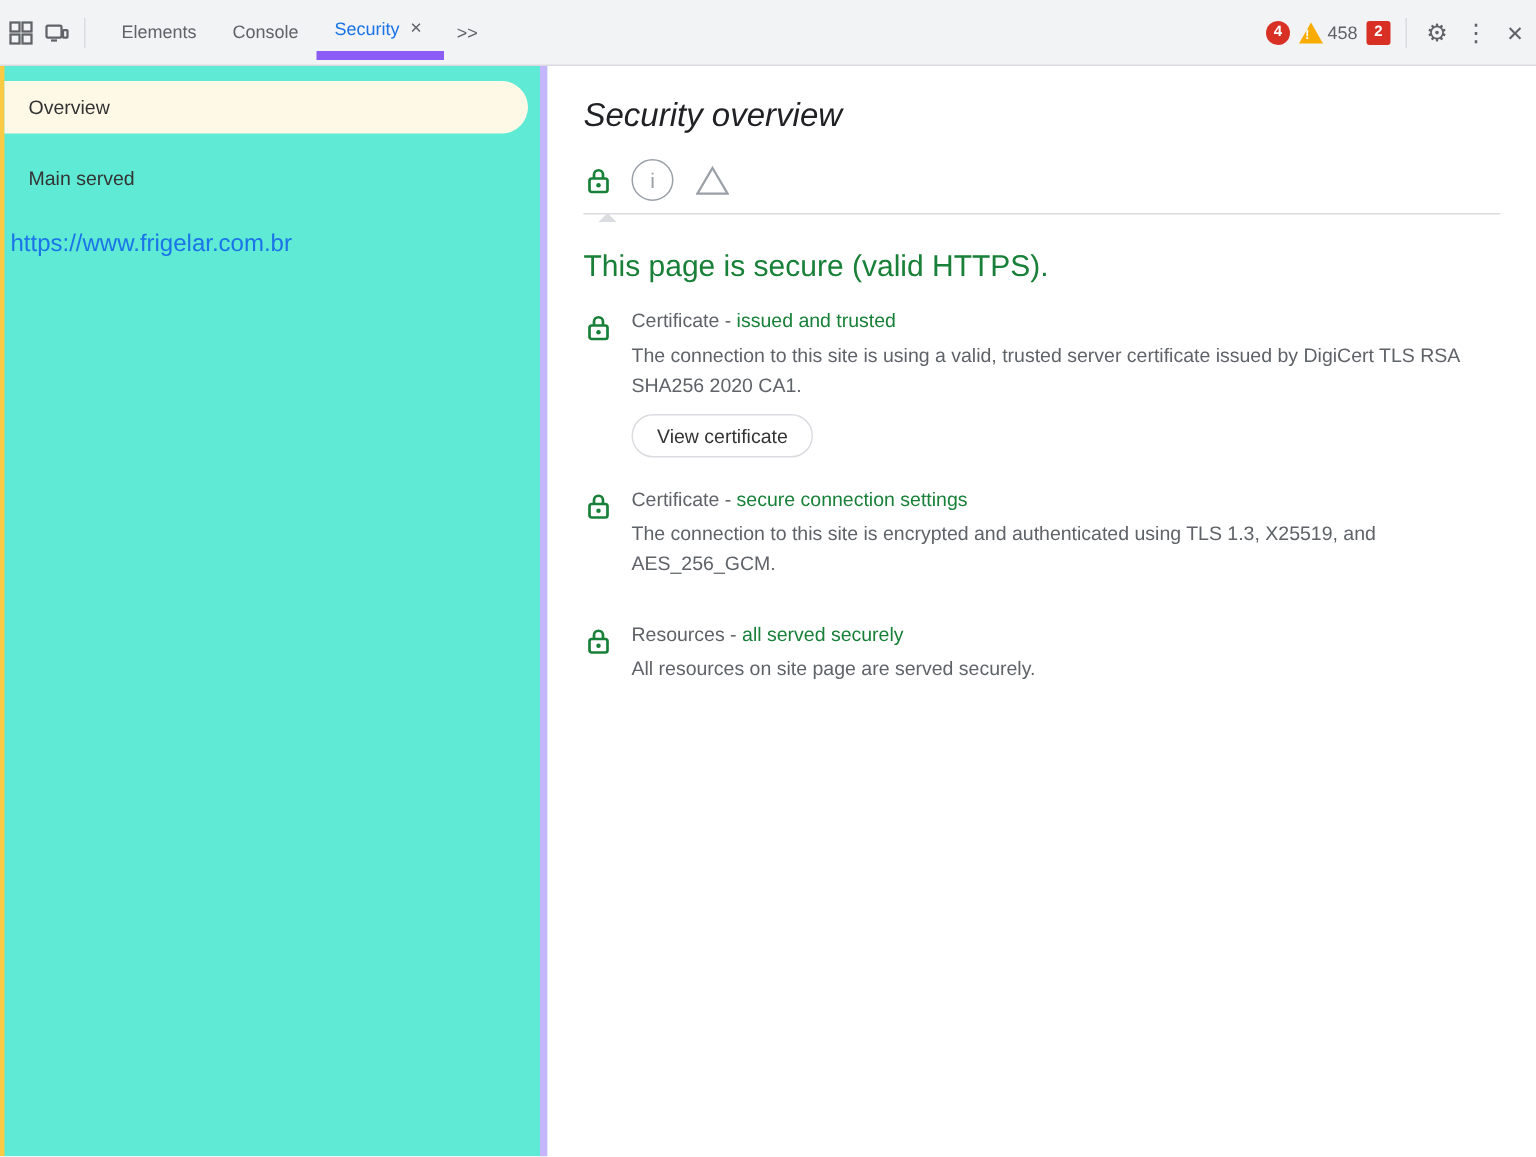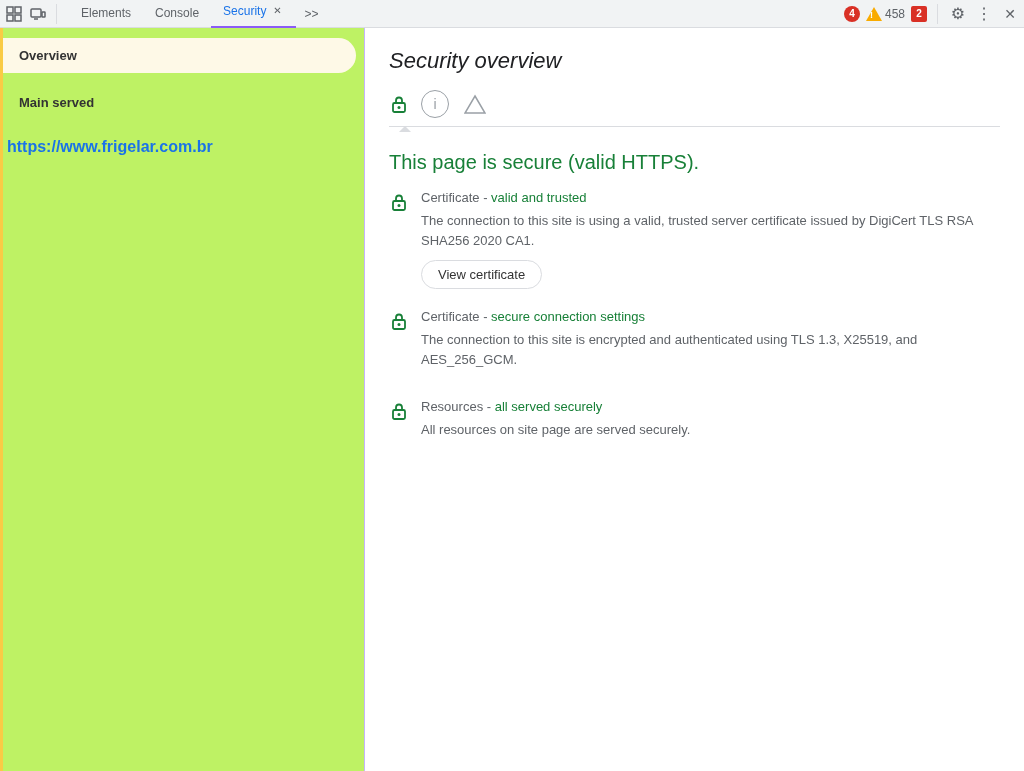--- a/index.html
+++ b/index.html
@@ -13,21 +13,21 @@
       height: 771px;
       overflow: hidden;
       display: flex;
       flex-direction: column;
     }
 
     
     .devtools-tabbar {
       display: flex;
       align-items: center;
-      height: 28px;
+      height: 44px;
       background: #f1f3f4;
       border-bottom: 1px solid #dadce0;
       padding: 0 4px;
       flex-shrink: 0;
     }
 
     .devtools-icons-left {
       display: flex;
       align-items: center;
       gap: 4px;
@@ -146,26 +146,25 @@
     
     .main-panel {
       display: flex;
       flex: 1;
       overflow: hidden;
     }
 
     
     .sidebar {
       width: 365px;
-      border-right: 1px solid #c4b5fd;
-      background: #bef264;
+      border-right: 5px solid #c4b5fd;
+      background: #5eead4;
       flex-shrink: 0;
       padding: 8px 0;
       border-left: 3px solid #f9cb45;
-      font-weight: bold;
     }
 
     .sidebar-item {
       padding: 10px 16px;
       cursor: pointer;
       font-size: 13px;
       color: #333;
       border-radius: 0 20px 20px 0;
       margin: 2px 8px 2px 0;
     }
@@ -427,21 +426,21 @@
     <div class="secure-heading">This page is secure (valid HTTPS).</div>
 
     <div class="security-item">
       <svg class="lock-svg" viewBox="0 0 20 20" fill="none" xmlns="http://www.w3.org/2000/svg">
         <rect x="4" y="9" width="12" height="9" rx="1.5" stroke="#188038" stroke-width="1.8" fill="none"></rect>
         <path d="M7 9V6.5a3 3 0 0 1 6 0V9" stroke="#188038" stroke-width="1.8" fill="none"></path>
         <circle cx="10" cy="13.5" r="1.5" fill="#188038"></circle>
       </svg>
       <div class="security-item-body">
         <div class="security-item-title">
-          <span>Certificate - </span><span class="highlight">valid and trusted</span>
+          <span>Certificate - </span><span class="highlight">issued and trusted</span>
         </div>
         <div class="security-item-desc">The connection to this site is using a valid, trusted server certificate issued by DigiCert TLS RSA SHA256 2020 CA1.</div>
         <button class="view-cert-btn">View certificate</button>
       </div>
     </div>
 
     <div class="security-item">
       <svg class="lock-svg" viewBox="0 0 20 20" fill="none" xmlns="http://www.w3.org/2000/svg">
         <rect x="4" y="9" width="12" height="9" rx="1.5" stroke="#188038" stroke-width="1.8" fill="none"></rect>
         <path d="M7 9V6.5a3 3 0 0 1 6 0V9" stroke="#188038" stroke-width="1.8" fill="none"></path>

